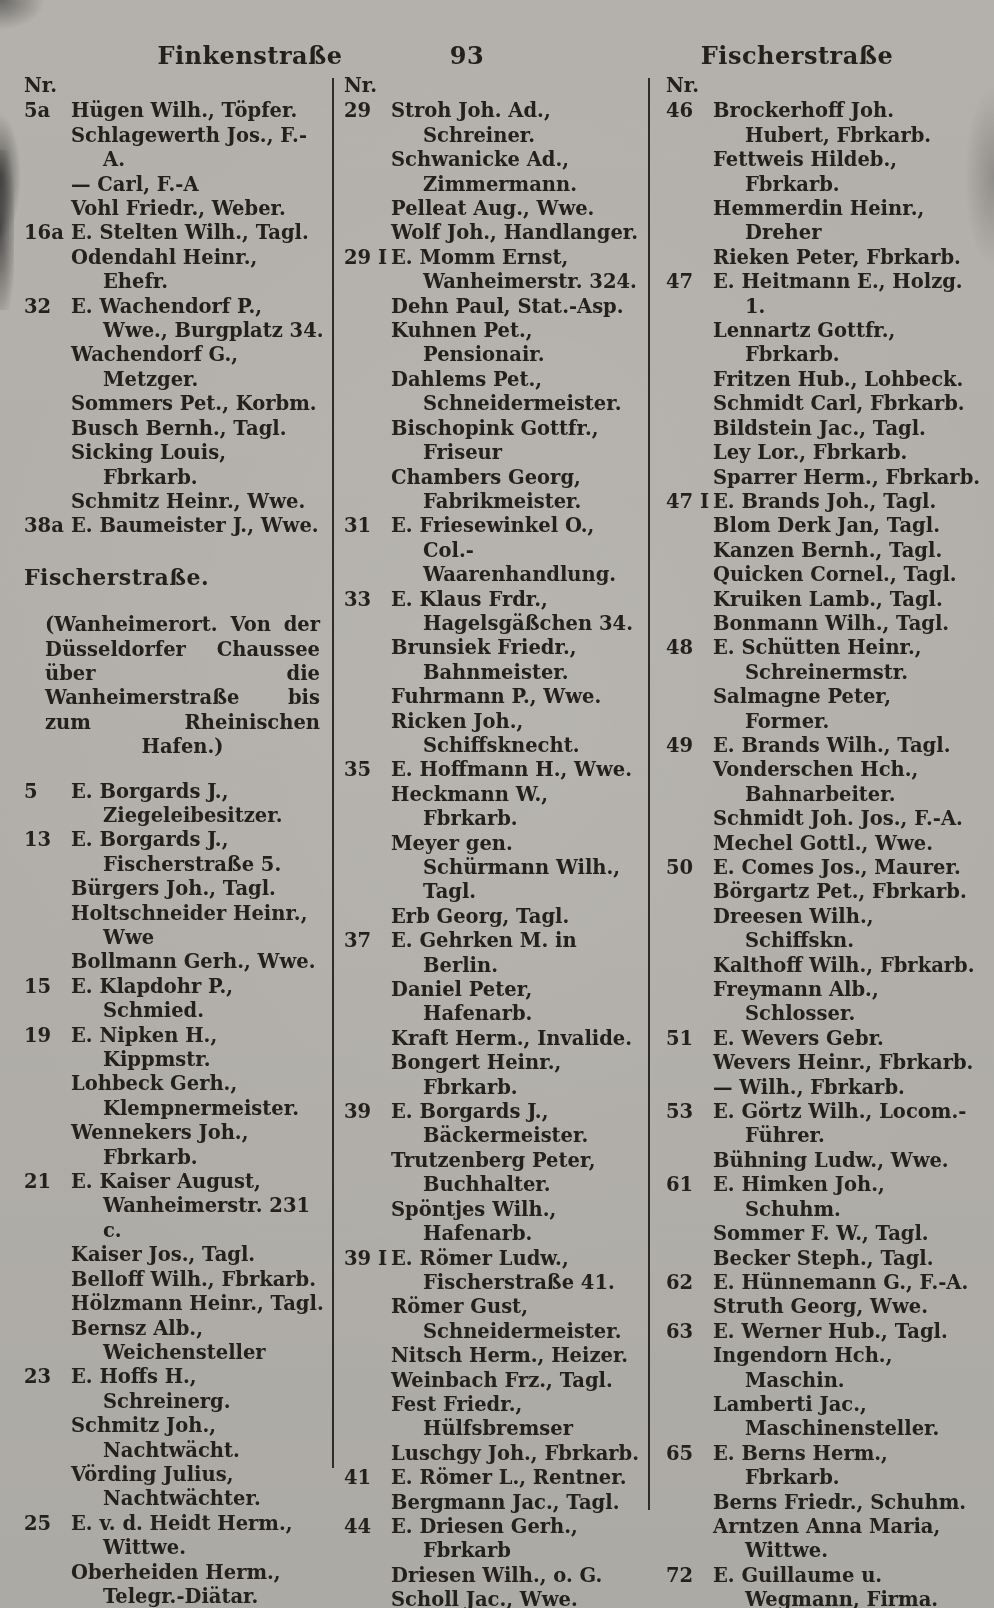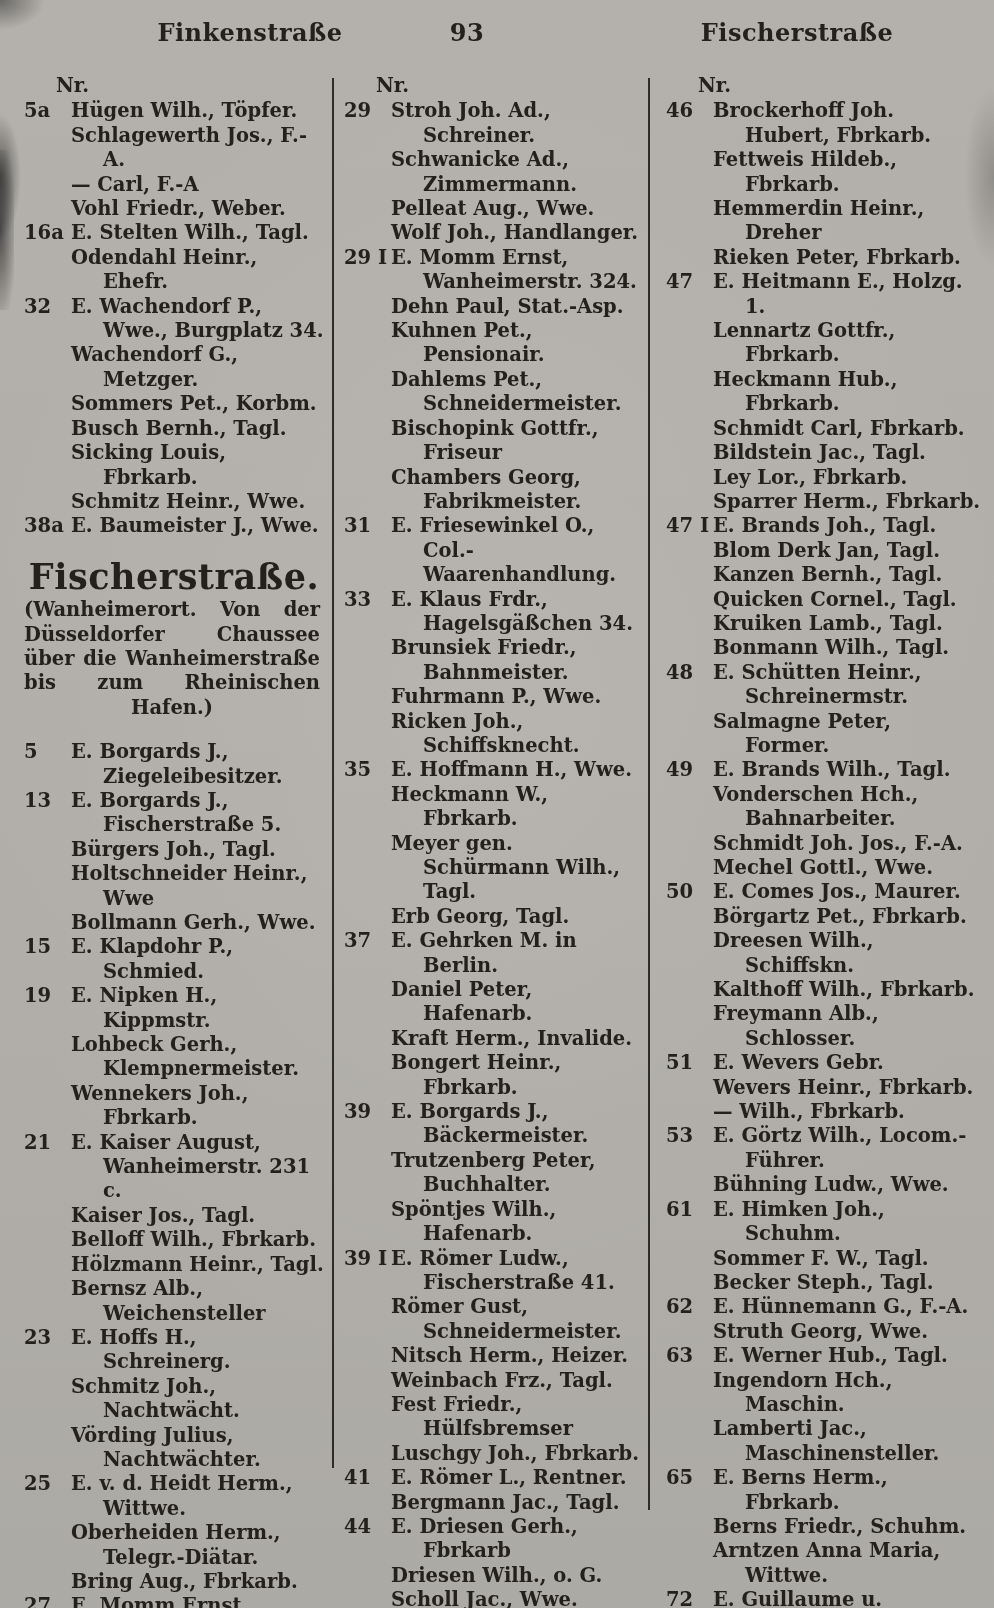--- a/index.html
+++ b/index.html
@@ -9,36 +9,36 @@
     background:
       radial-gradient(ellipse 30px 90px at 0% 11%, rgba(10,10,10,0.55), transparent 70%),
       radial-gradient(ellipse 60px 40px at 0% 0%, rgba(15,15,15,0.45), transparent 75%),
       radial-gradient(ellipse 40px 120px at 100% 11%, rgba(40,40,40,0.25), transparent 75%),
       radial-gradient(ellipse 700px 900px at 50% 45%, rgba(255,255,255,0.07), transparent 80%),
       linear-gradient(180deg,#b4b1ac 0%, #b1aea9 55%, #acaaa4 100%);
     font-family:"DejaVu Serif", serif;
     color:#24211c;
     overflow:hidden;
   }
-  .header-row{position:absolute;top:18px;left:0;width:100%;height:40px;}
+  .header-row{position:absolute;top:41px;left:0;width:100%;height:40px;}
   .h-title{position:absolute;transform:translateX(-50%);font-size:24px;font-weight:bold;letter-spacing:0.5px;}
   .h-left{left:250px;}
   .h-page{left:467px;}
   .h-right{left:797px;text-align:center;}
   .columns{position:absolute;top:74px;left:24px;width:960px;display:flex;align-items:flex-start;}
   .col{font-size:19.5px;line-height:24.4px;font-weight:bold;}
   .col-1{width:300px;}
   .col-2{width:300px;margin-left:20px;}
   .col-3{width:316px;margin-left:22px;}
-  .nr-label{margin-bottom:1px;margin-left:32px;}
+  .nr-label{margin-bottom:1px;}
   .entry{display:flex;}
   .num{flex:none;width:47px;white-space:nowrap;}
   .etext{flex:1;padding-left:32px;text-indent:-32px;}
-  .street-heading{text-align:center;font-size:35px;margin:26px 0 9px 0;letter-spacing:0.5px;}
-  .street-note{margin:0 4px 20px 0;text-align:justify;text-align-last:center;}
+  .street-heading{font-size:22px;margin:26px 0 24px 0;letter-spacing:0.5px;}
+  .street-note{margin:0 4px 20px 21px;text-align:justify;text-align-last:center;}
   .vrule{position:absolute;width:2px;background:#2f2c28;}
   .vrule-1{left:332px;top:78px;height:1390px;}
   .vrule-2{left:648px;top:78px;height:1432px;}
   .smudge{position:absolute;left:0;top:150px;width:14px;height:160px;
     background:radial-gradient(ellipse at 0% 50%, rgba(10,10,10,0.6), transparent 85%);}
 </style>
 </head>
 <body>
 
 <div class="page">
@@ -372,21 +372,21 @@
           <div class="entry">
             <span class="num">47</span>
             <span class="etext">E. Heitmann E., Holzg. 1.</span>
           </div>
           <div class="entry">
             <span class="num"></span>
             <span class="etext">Lennartz Gottfr., Fbrkarb.</span>
           </div>
           <div class="entry">
             <span class="num"></span>
-            <span class="etext">Heckmann Hub., Fbrkarb.</span>
+            <span class="etext">Fritzen Hub., Lohbeck.</span>
           </div>
           <div class="entry">
             <span class="num"></span>
             <span class="etext">Schmidt Carl, Fbrkarb.</span>
           </div>
           <div class="entry">
             <span class="num"></span>
             <span class="etext">Bildstein Jac., Tagl.</span>
           </div>
           <div class="entry">

